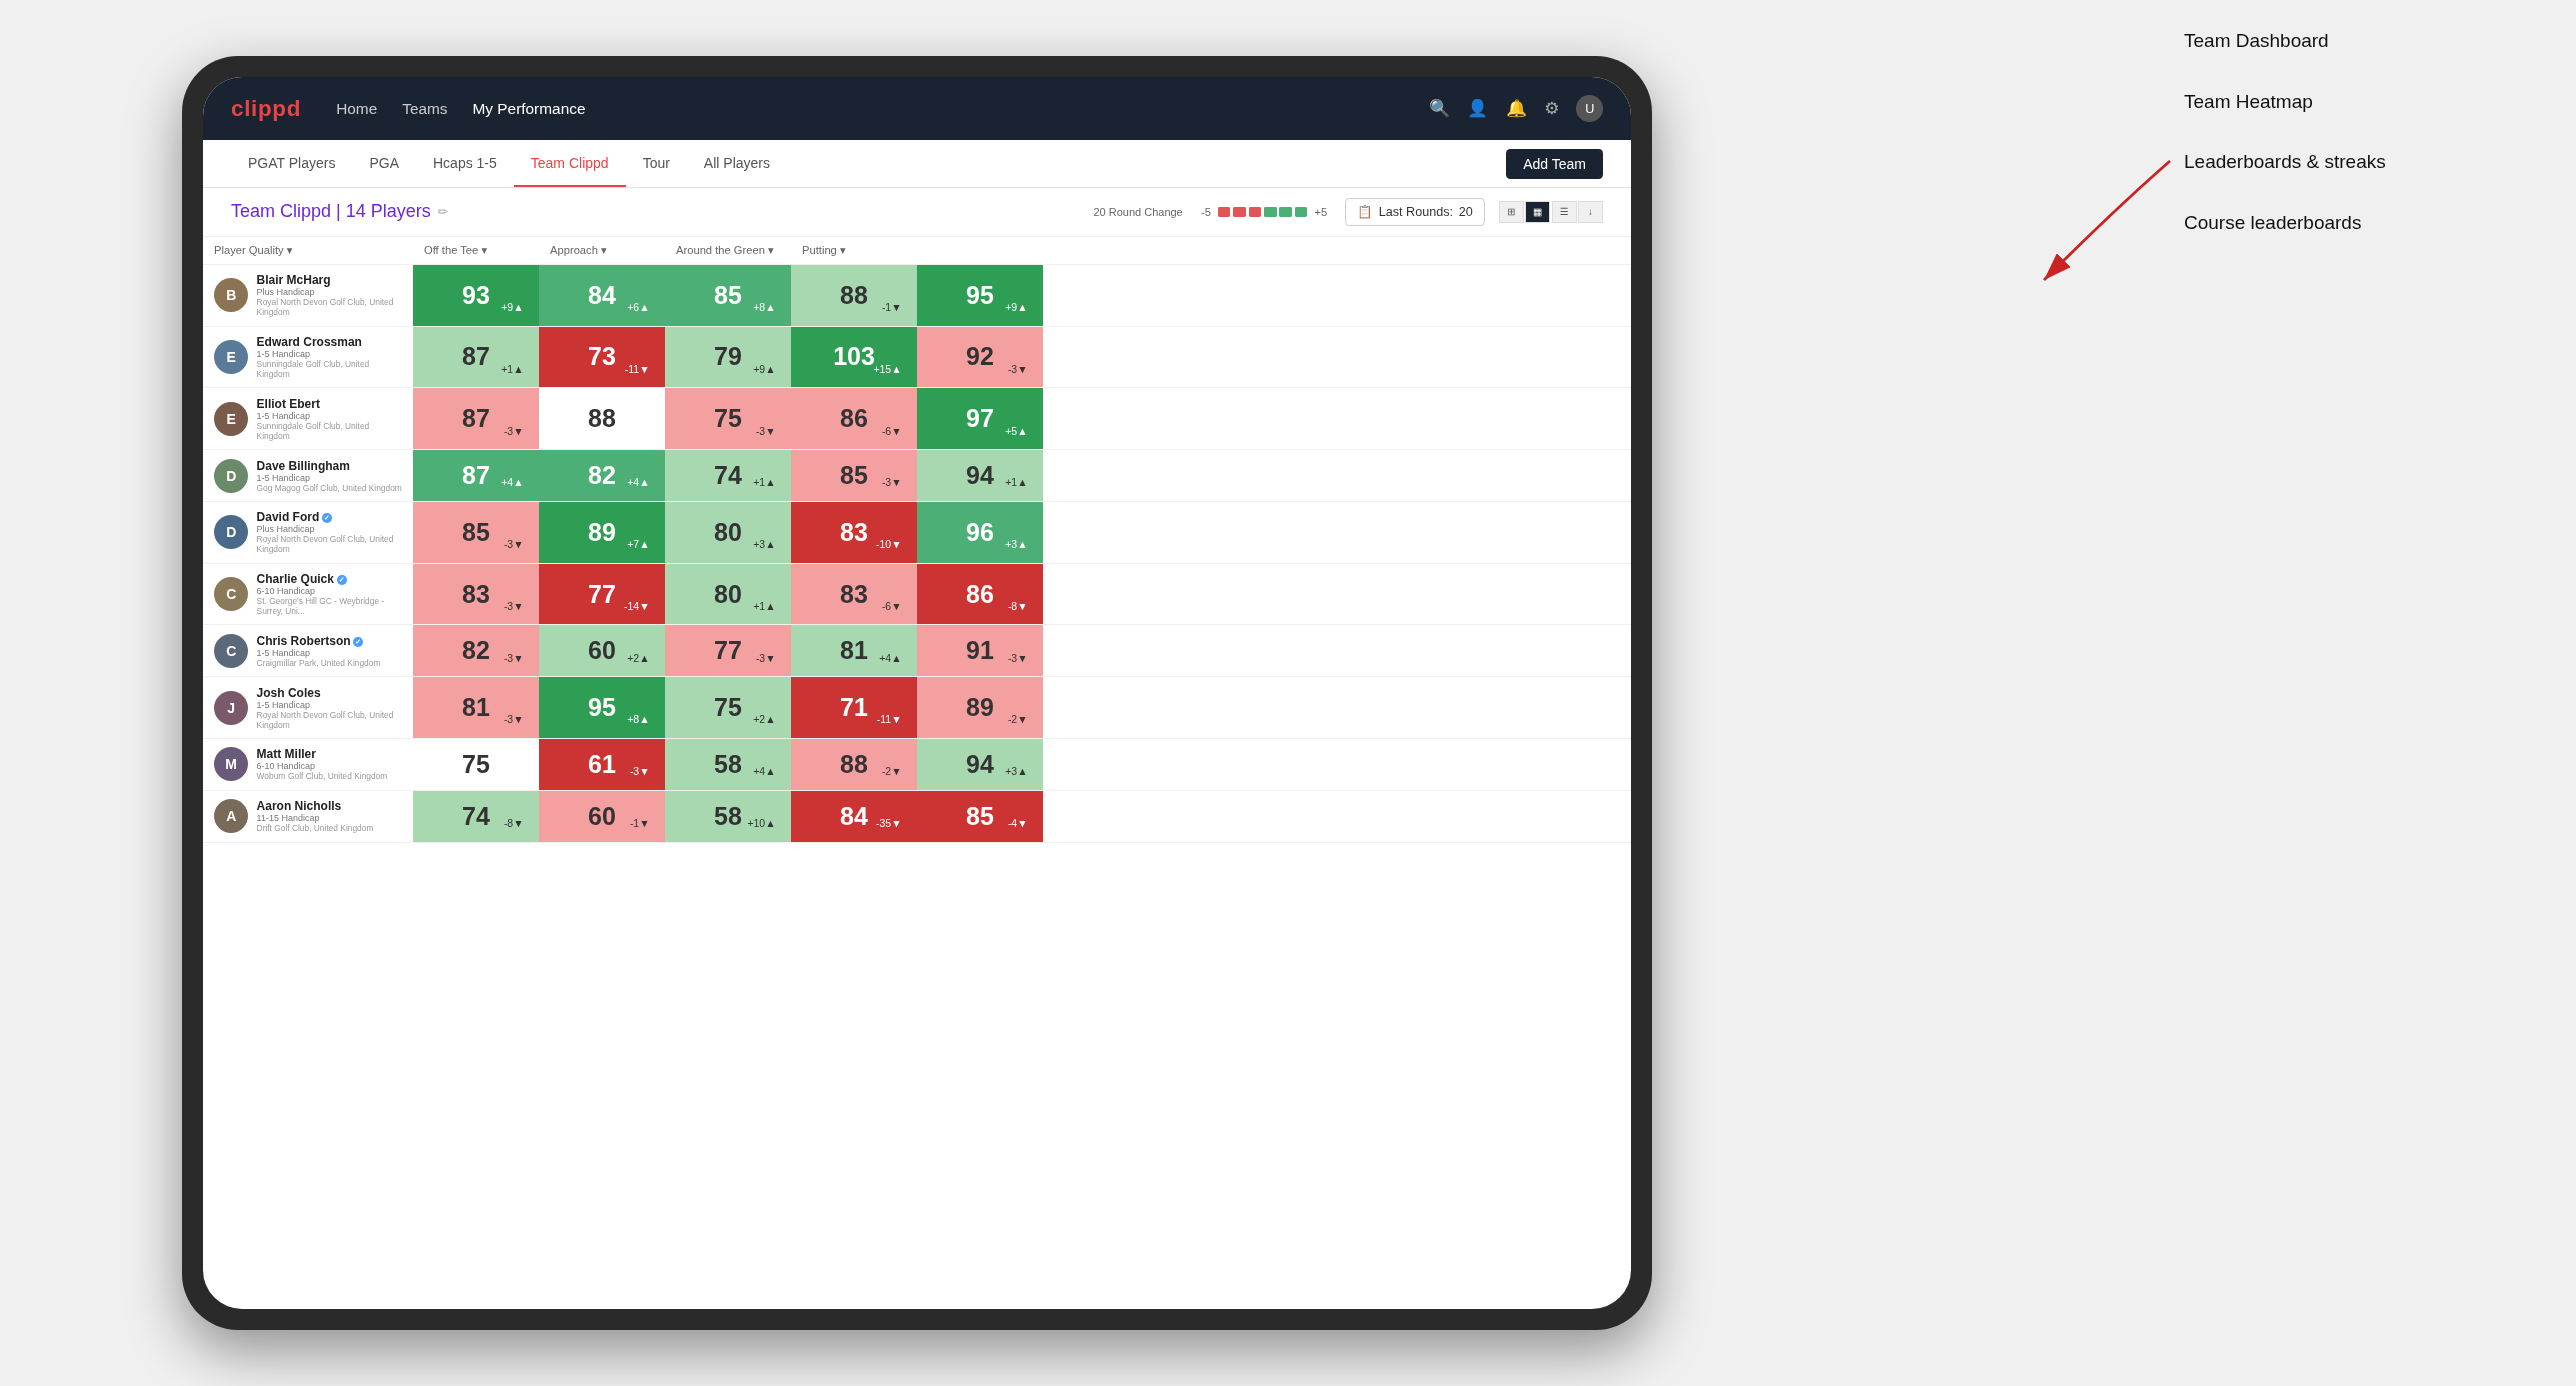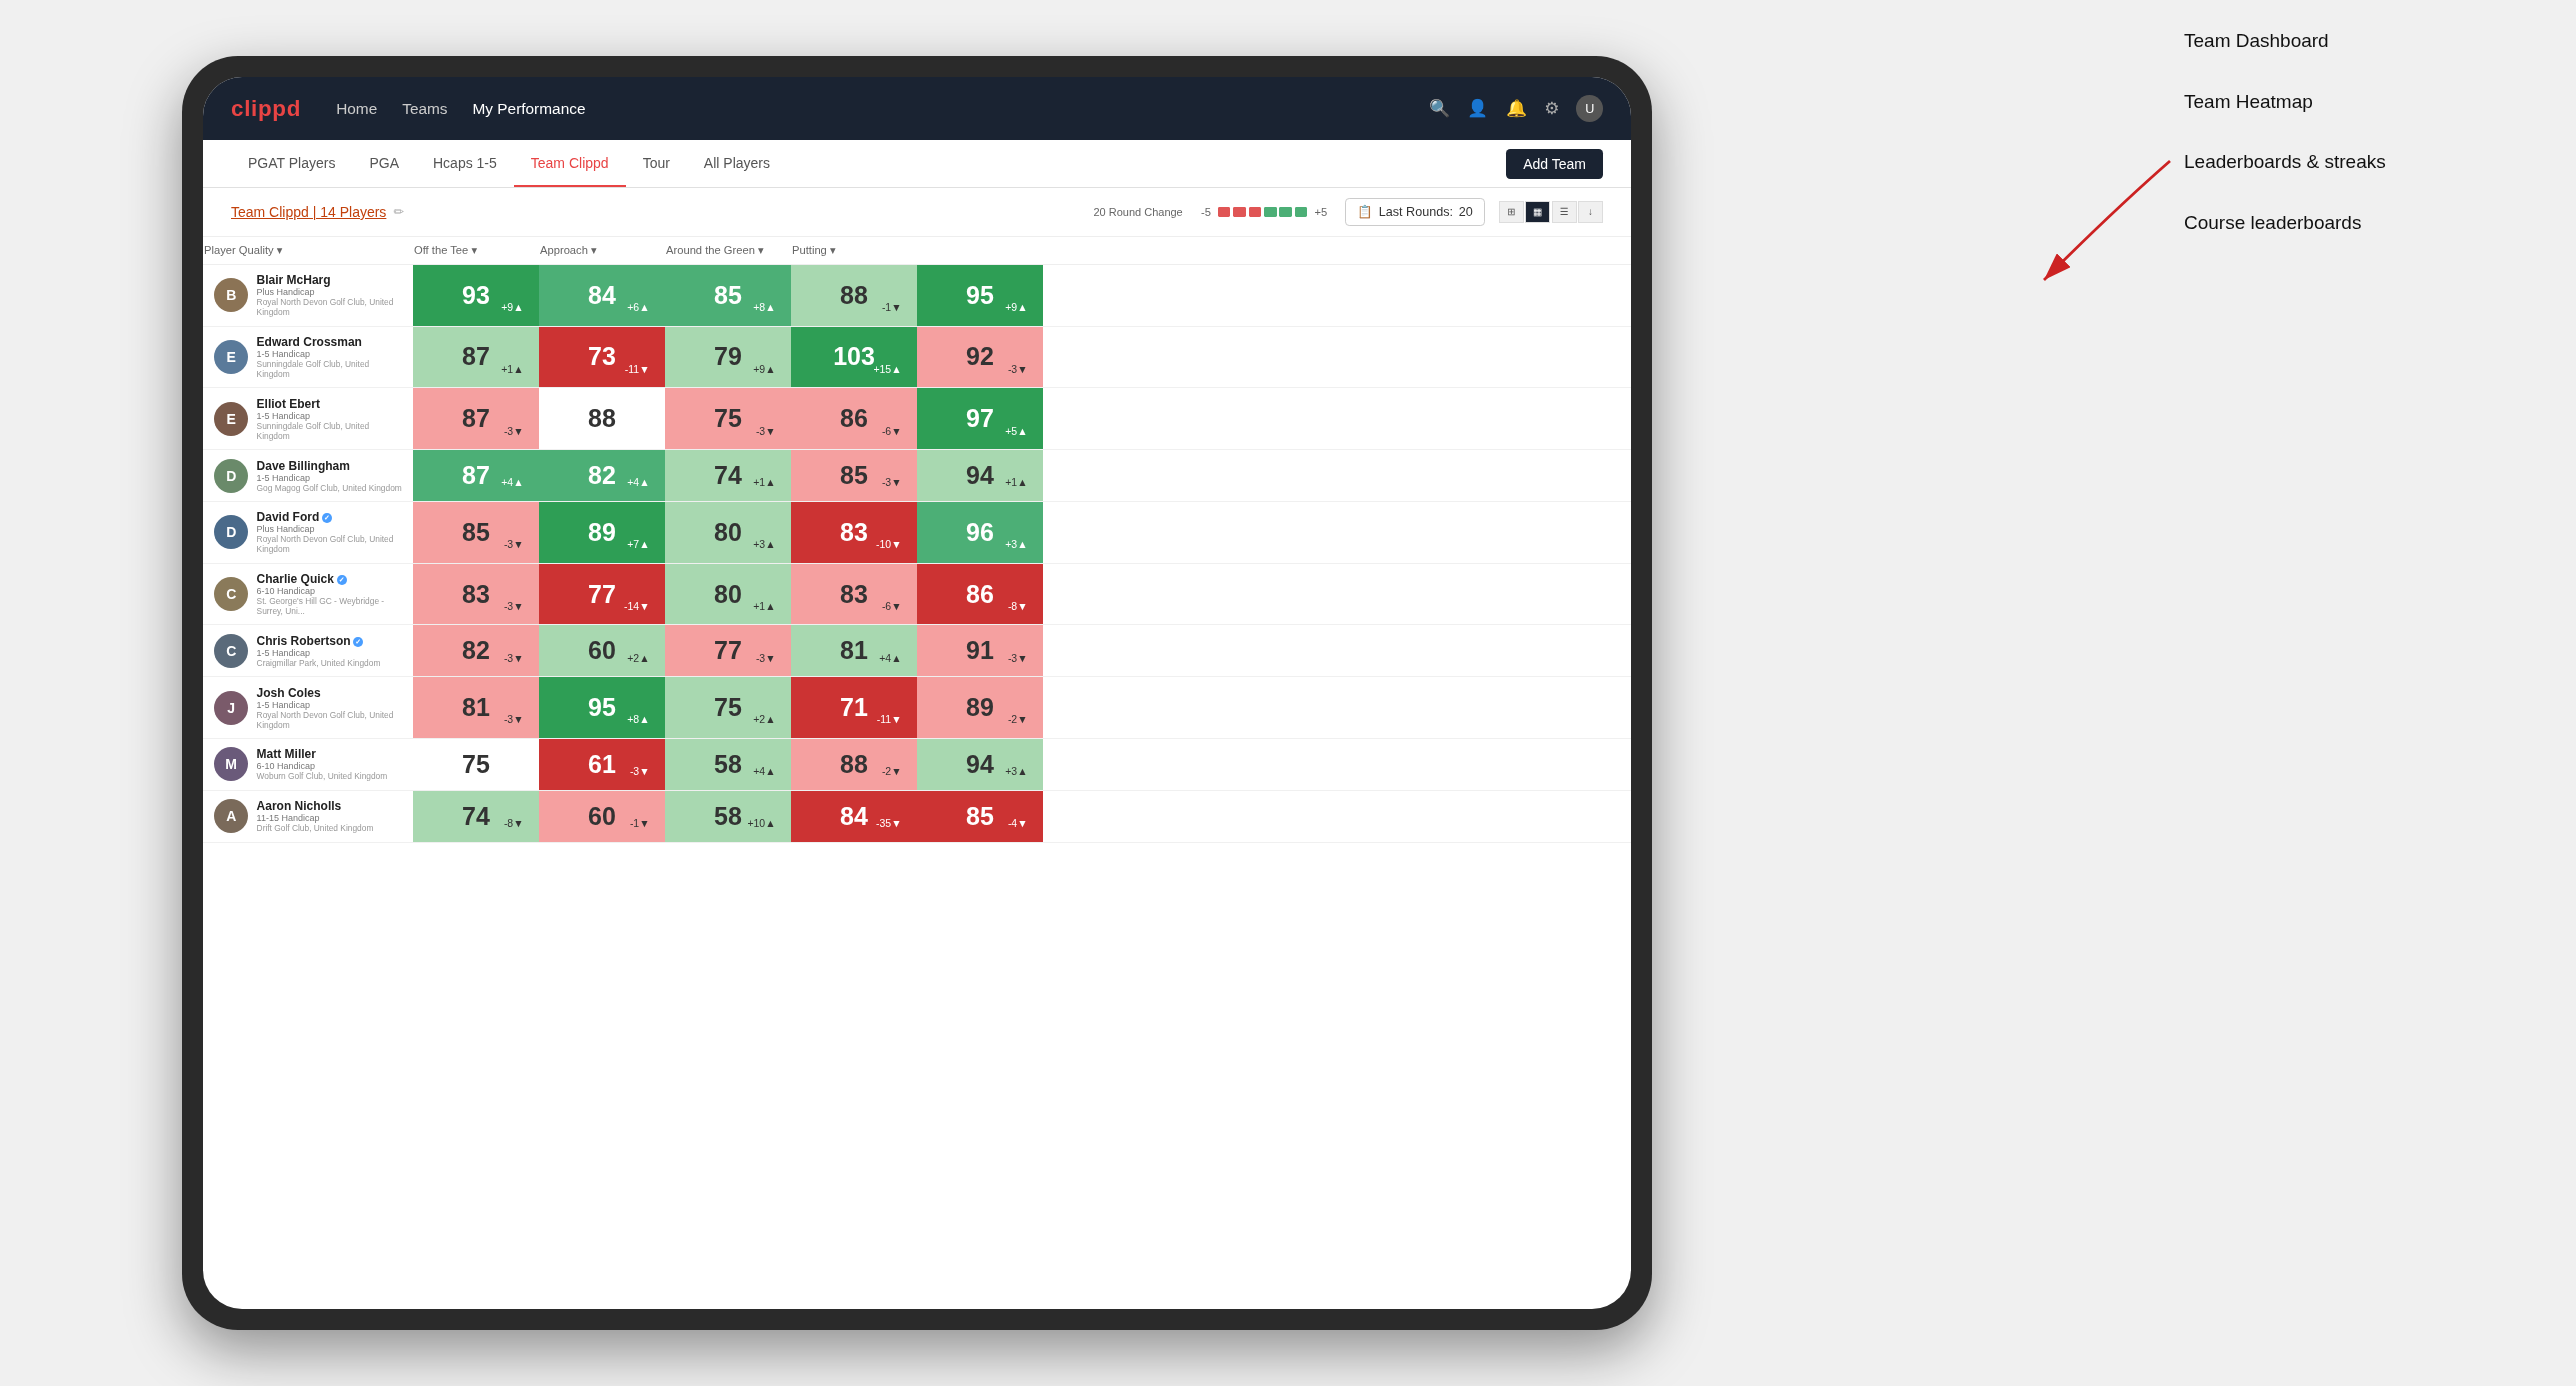--- a/index.html
+++ b/index.html
@@ -175,24 +175,23 @@
       padding: 9.8px 28px;
       border-bottom: 0.7px solid #eee;
       justify-content: space-between;
     }
     .team-name-section {
       display: flex;
       align-items: center;
       gap: 7px;
     }
     .team-name-text {
-      font-size: 14px;
-      color: #c2410c;
+      font-size: 18px;
+      color: #6d28d9;
       font-weight: 500;
-      text-decoration: underline;
     }
     .edit-icon {
       color: #aaa;
       font-size: 12.6px;
       cursor: pointer;
     }
     .team-controls {
       display: flex;
       align-items: center;
       gap: 14px;
@@ -257,21 +256,21 @@
     
     .col-headers {
       display: grid;
       grid-template-columns: 210px 126px 126px 126px 126px 126px;
       padding: 0 0;
       border-bottom: 0.7px solid #eee;
     }
     .col-header {
       font-size: 11.2px;
       color: #666;
-      padding: 7px 1px;
+      padding: 7px 11px;
       display: flex;
       align-items: center;
       gap: 2.8px;
     }
 
     
     .player-row {
       display: grid;
       grid-template-columns: 210px 126px 126px 126px 126px 126px;
       border-bottom: 0.7px solid #f0f0f0;

